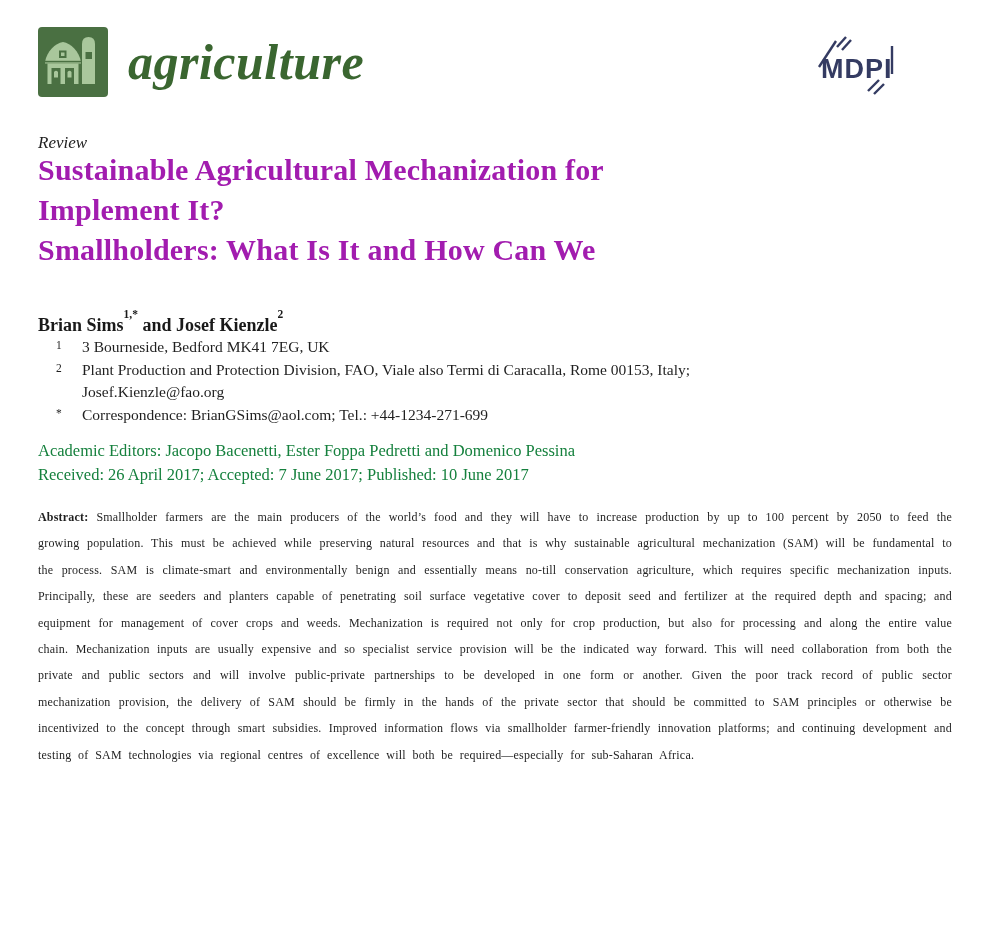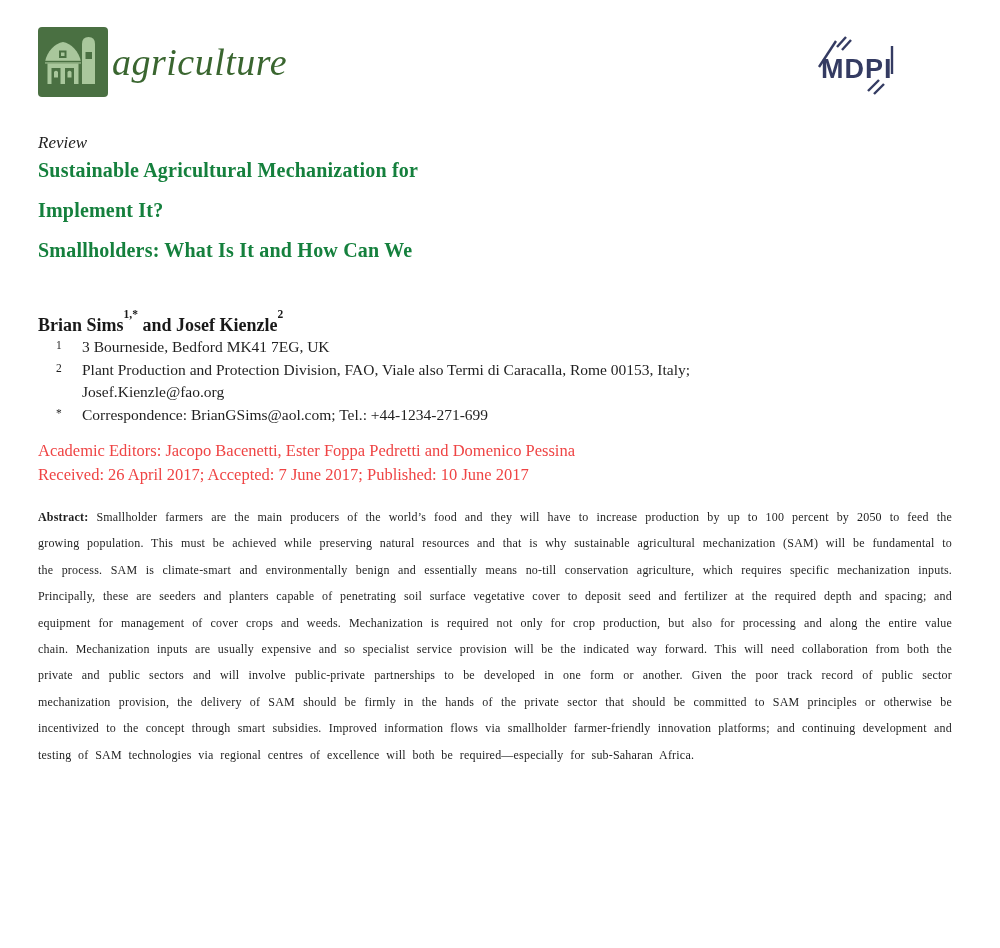--- a/index.html
+++ b/index.html
@@ -13,56 +13,56 @@
     overflow:hidden;
   }
 
   
   .journal-logo-box {
     position:absolute; left:38px; top:27px;
     width:70px; height:70px;
     background:#4A7042; border-radius:4px;
   }
   .journal-wordmark {
-    position:absolute; left:112px; top:38px;
-    font-size:38px; line-height:48px;
-    font-style:italic; font-weight:normal;
+    position:absolute; left:128px; top:38px;
+    font-size:50px; line-height:48px;
+    font-style:italic; font-weight:bold;
     color:#3A6630;
     letter-spacing:0.5px;
   }
   .mdpi-logo { position:absolute; left:808px; top:34px; width:92px; height:62px; }
 
   
   .review-label {
     position:absolute; left:38px; top:132px;
     font-style:italic; font-size:17px; line-height:21px; color:#222;
   }
   .article-title {
     position:absolute; left:38px; top:150px; width:780px;
-    font-size:20px; line-height:40px; font-weight:bold;
-    color:#15803d; letter-spacing:0.2px;
+    font-size:30px; line-height:40px; font-weight:bold;
+    color:#a21caf; letter-spacing:0.2px;
   }
   .authors-line {
     position:absolute; left:38px; top:314px; width:860px;
     font-size:18px; font-weight:bold; color:#191919;
   }
   .authors-line sup, .aff-marker {
     font-size:11.5px; font-weight:bold;
     position:relative; top:-6px;
   }
   .affiliations {
     position:absolute; left:56px; top:336px; width:880px;
     font-size:15.5px; line-height:22.5px; color:#1f1f1f;
   }
   .aff-row { display:flex; }
   .aff-marker { width:26px; flex:0 0 26px; top:-2px; font-weight:normal; font-size:11.5px; }
   .aff-text { flex:1; }
   .meta-block {
     position:absolute; left:38px; top:439px; width:880px;
-    font-size:16.5px; line-height:23.5px; color:#ef4444;font-family:Liberation Serif, serif;
+    font-size:16.5px; line-height:23.5px; color:#15803d;font-family:Liberation Serif, serif;
   }
 
   
   .abstract {
     position:absolute; left:38px; top:504px; width:914px;
     font-size:12px; line-height:26.4px;
     text-align:justify;
     letter-spacing:0.2px; word-spacing:3.5px;
     color:#1f1f1f;
   }

